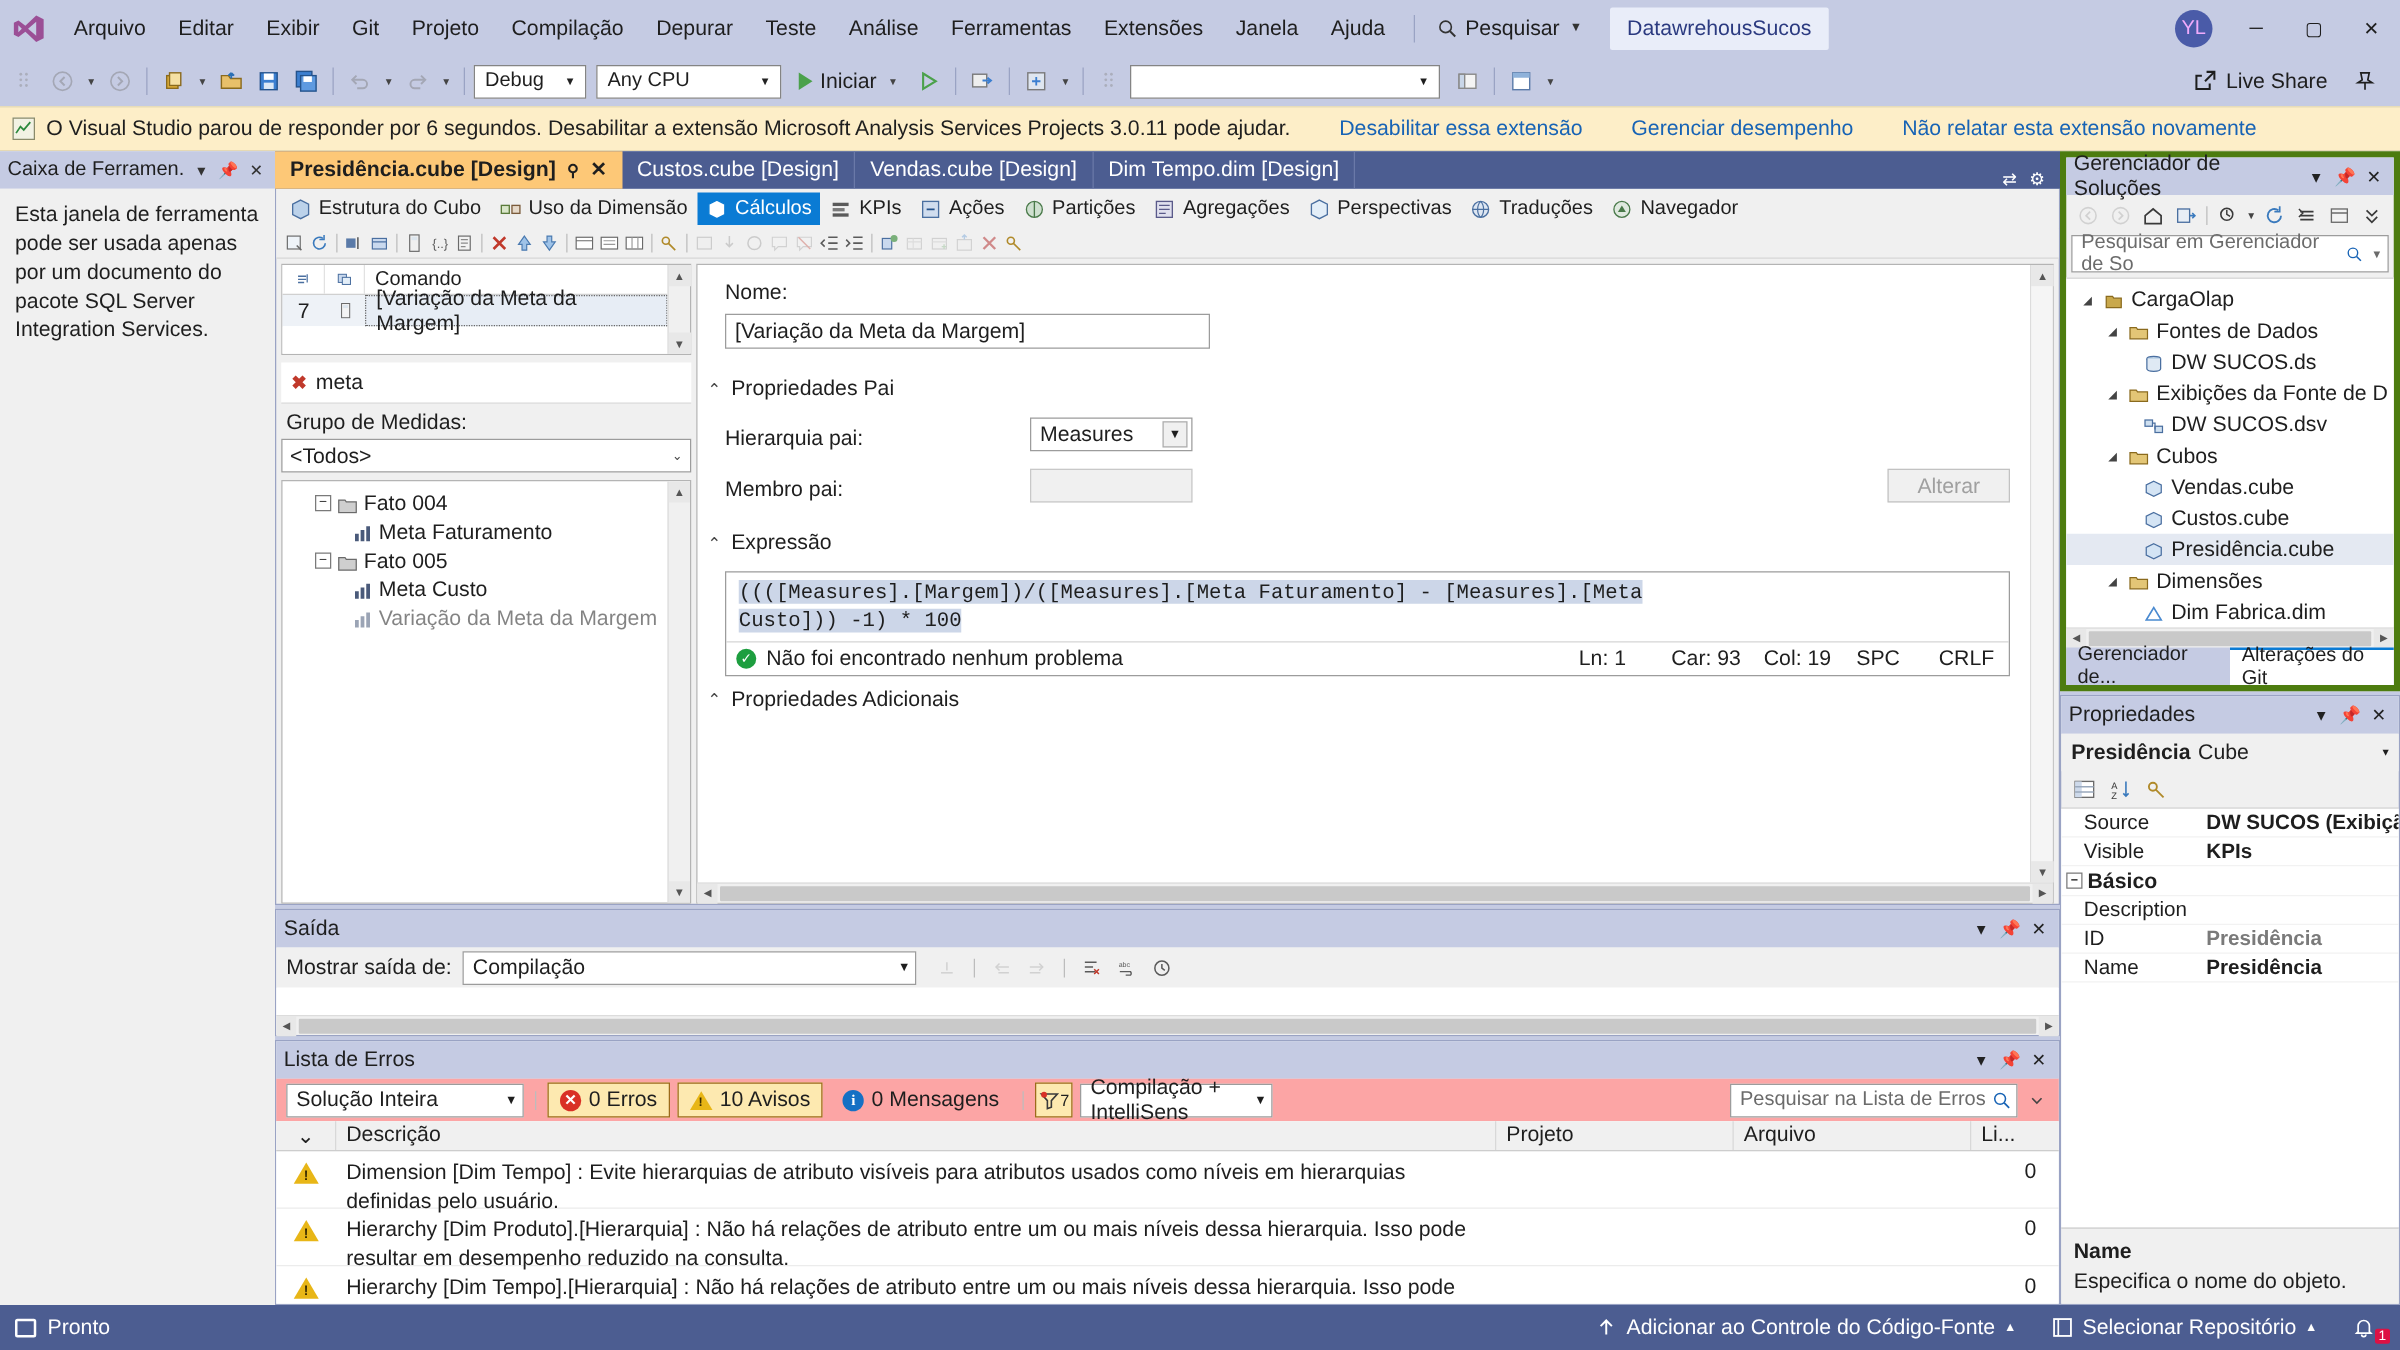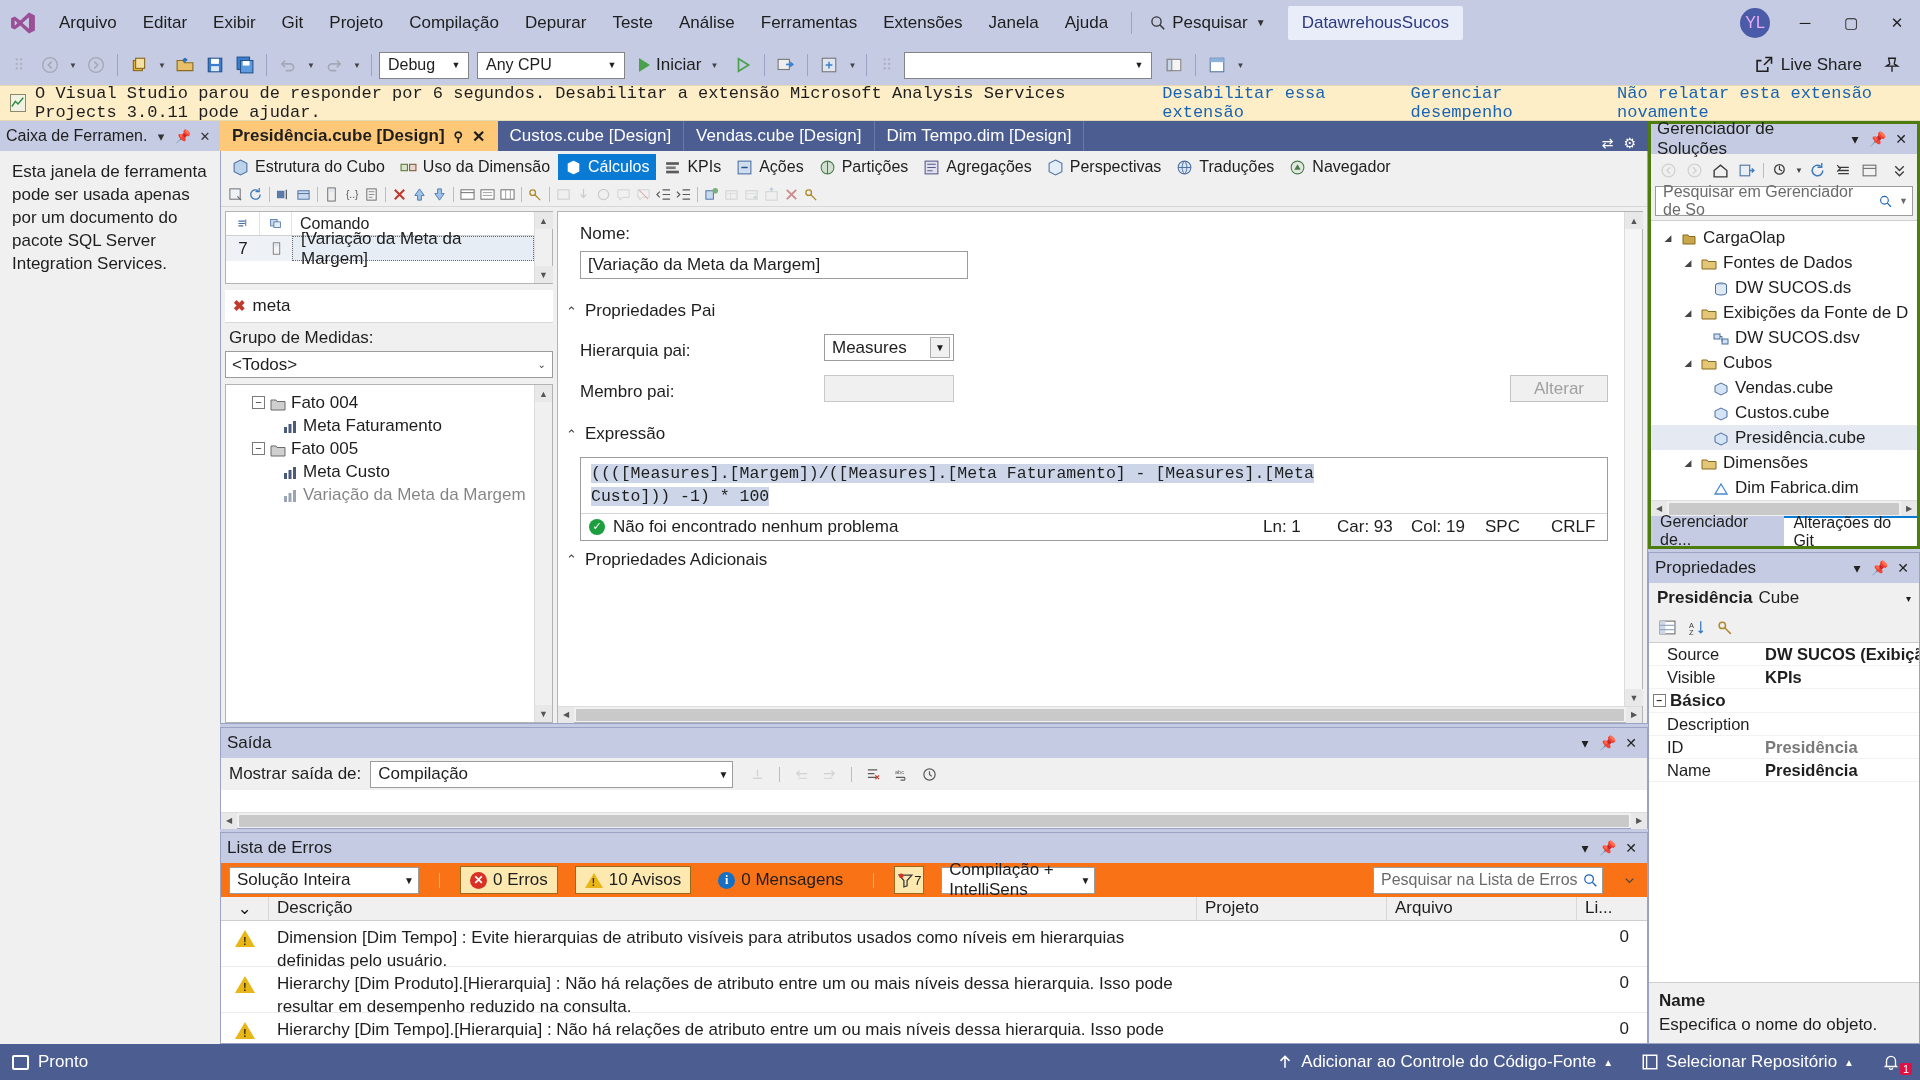--- a/index.html
+++ b/index.html
@@ -40,21 +40,21 @@
   .tb-combo .lbl { flex:1; white-space:nowrap; overflow:hidden; }
   .tb-combo .arw { width:16px; text-align:center; font-size:9px; color:#222; }
   .start-btn { display:flex; align-items:center; gap:6px; padding:0 6px; height:28px; }
   .start-btn .tri { width:0;height:0;border-left:11px solid #4ba14b; border-top:7px solid transparent; border-bottom:7px solid transparent; }
   .start-btn .txt { font-size:17px; }
   .tb-empty { height:27px; background:#fff; border:1px solid #848484; display:flex; align-items:center; padding-right:4px; }
   .tb-empty .arw { margin-left:auto; font-size:9px; padding-right:4px; }
   .live-share { margin-left:auto; display:flex; align-items:center; gap:7px; font-size:17px; color:#1e1e1e; padding-right:14px; }
 
   
-  .notify { height:36px; background:#fdeec8; border-top:1px solid #e5d9b4; border-bottom:1px solid #e5d9b4; display:flex; align-items:center; padding:0 10px; gap:9px; flex:0 0 36px; font-size:17px;font-family:Liberation Mono, monospace; }
+  .notify { height:36px; background:#fdeec8; border-top:1px solid #e5d9b4; border-bottom:1px solid #e5d9b4; display:flex; align-items:center; padding:0 10px; gap:9px; flex:0 0 36px; font-size:17px; }
   .notify .nico { width:18px; height:18px; border:1px solid #8a8a6a; background:#f2f2e4; display:flex; align-items:center; justify-content:center; }
   .notify .nico svg { width:14px; height:14px; }
   .notify .ntxt { color:#1e1e1e; }
   .notify .nlink { color:#1763b5; margin-left:30px; cursor:pointer; }
 
   
   .body { flex:1; display:flex; min-height:0; background:#c5cbe3; }
 
   
   .toolbox { width:220px; display:flex; flex-direction:column; background:#f0f0f0; }
@@ -153,21 +153,21 @@
   .pw-hdr { height:30px; background:#c5cbe3; display:flex; align-items:center; padding:0 6px; font-size:17px; gap:3px; }
   .pw-hdr .t { flex:1; }
   .pw-hdr .ic { width:20px; text-align:center; font-size:14px; color:#222; cursor:pointer; }
   .out-tb { height:32px; display:flex; align-items:center; gap:9px; padding:0 8px; background:#f0f0f0; }
   .out-tb .lab { font-size:17px; }
   .out-combo { width:363px; height:27px; background:#fff; border:1px solid #9c9c9c; display:flex; align-items:center; padding:0 4px 0 7px; font-size:17px; }
   .out-combo .arw { margin-left:auto; font-size:10px; }
   .out-body { flex:1; background:#fff; position:relative; }
   .out-hscroll { position:absolute; left:0; right:0; bottom:0; height:16px; background:#f0f0f0; border-top:1px solid #dcdcdc; display:flex; align-items:center; }
 
-  .err-tb { height:34px; display:flex; align-items:center; gap:17px; padding:0 8px; background:#f97316; }
+  .err-tb { height:34px; display:flex; align-items:center; gap:6px; padding:0 8px; background:#fca5a5; }
   .err-combo { width:190px; height:27px; background:#fff; border:1px solid #9c9c9c; display:flex; align-items:center; padding:0 4px 0 7px; font-size:17px; }
   .err-combo .arw { margin-left:auto; font-size:10px; }
   .cnt-btn { height:28px; display:flex; align-items:center; gap:6px; padding:0 9px; font-size:17px; border:1px solid transparent; }
   .cnt-btn.on { background:#fde9b0; border:1px solid #9c6a1b; }
   .badge-x { width:17px; height:17px; border-radius:50%; background:#d93025; color:#fff; font-size:12px; display:flex; align-items:center; justify-content:center; font-weight:bold; }
   .badge-w { width:0;height:0;border-left:9px solid transparent;border-right:9px solid transparent;border-bottom:15px solid #e8b617; position:relative; }
   .badge-w::after { content:"!"; position:absolute; left:-2px; top:4px; font-size:10px; color:#3a2c00; font-weight:bold; }
   .badge-i { width:17px; height:17px; border-radius:50%; background:#1570c4; color:#fff; font-size:12px; display:flex; align-items:center; justify-content:center; font-weight:bold; font-family:"Liberation Serif",serif; }
   .filt-btn { width:30px; height:28px; background:#fde9b0; border:1px solid #9c6a1b; display:flex; align-items:center; justify-content:center; }
   .err-srch { width:230px; height:27px; background:#fff; border:1px solid #9c9c9c; display:flex; align-items:center; padding:0 4px 0 7px; font-size:16px; color:#6b6b6b; }
@@ -179,21 +179,21 @@
   .c-ico { width:48px; display:flex; align-items:flex-start; justify-content:center; padding-top:9px !important; }
   .c-desc { flex:1; line-height:1.35; }
   .c-proj { width:190px; }
   .c-arq { width:190px; }
   .c-li { width:70px; text-align:right; padding-right:18px !important; }
   .warn-tri { width:0;height:0;border-left:10px solid transparent;border-right:10px solid transparent;border-bottom:17px solid #e8b617; position:relative; }
   .warn-tri::after { content:"!"; position:absolute; left:-2px; top:5px; font-size:11px; color:#3a2c00; font-weight:bold; }
 
   
   .right { width:272px; display:flex; flex-direction:column; background:#c5cbe3; }
-  .se { flex:0 0 406px; background:#f0f0f0; border:3px solid #4d7c0f; display:flex; flex-direction:column; }
+  .se { flex:0 0 406px; background:#f0f0f0; border:5px solid #4d7c0f; display:flex; flex-direction:column; }
   .se-tb { height:32px; display:flex; align-items:center; gap:1px; padding:0 5px; }
   .se-tb .si { width:25px; height:25px; display:flex; align-items:center; justify-content:center; }
   .se-tb .si svg { width:17px; height:17px; }
   .se-tb .si.dis { opacity:.35; }
   .se-srch { height:30px; margin:0 4px 4px 4px; background:#fff; border:1px solid #9c9c9c; display:flex; align-items:center; padding:0 4px 0 7px; font-size:16px; color:#6b6b6b; gap:4px; }
   .se-tree { flex:1; background:#fff; border-top:1px solid #d0d0d0; overflow:hidden; font-size:17px; padding-top:4px; }
   .se-node { display:flex; align-items:center; gap:6px; height:25px; }
   .se-node .ar { width:14px; text-align:center; font-size:9px; color:#444; }
   .se-node.sel { background:#e4e9f2; }
   .se-hscroll { height:16px; background:#f0f0f0; border-top:1px solid #dcdcdc; display:flex; align-items:center; }

